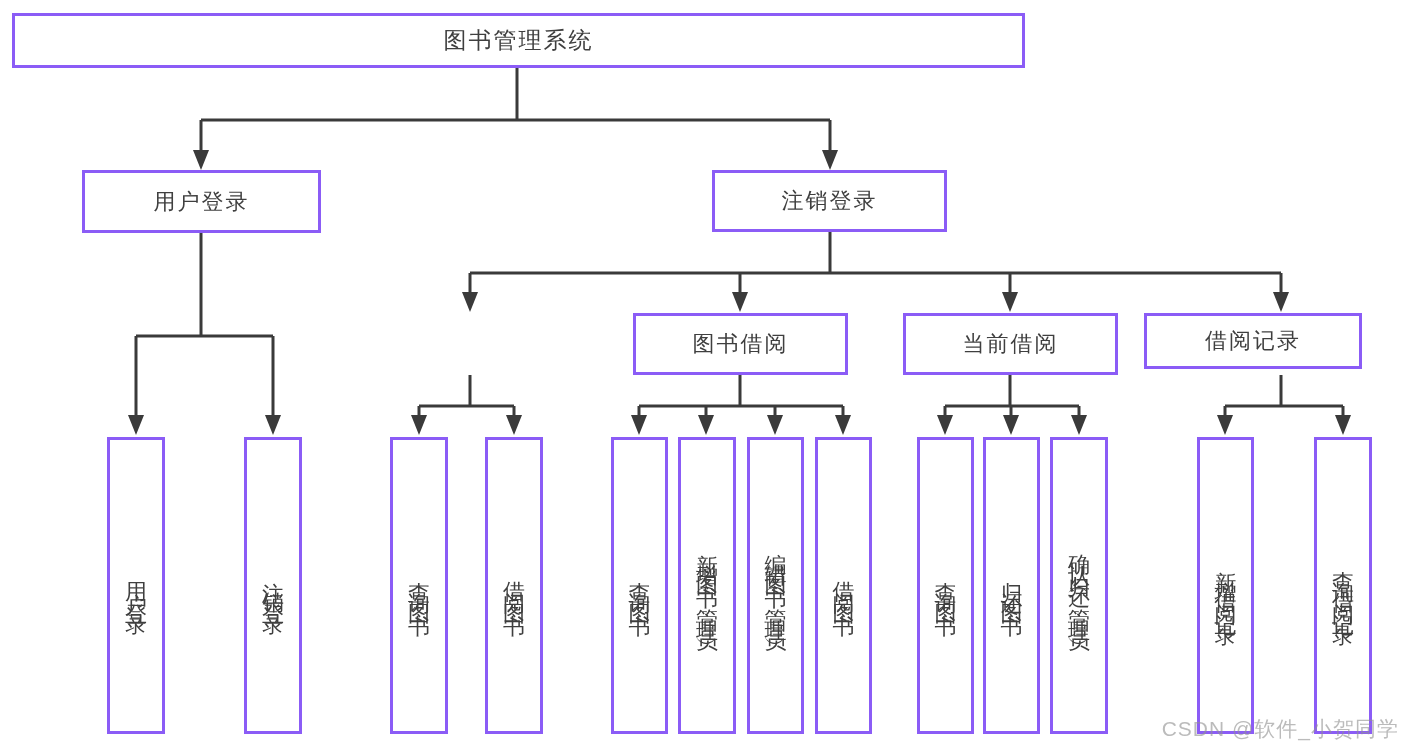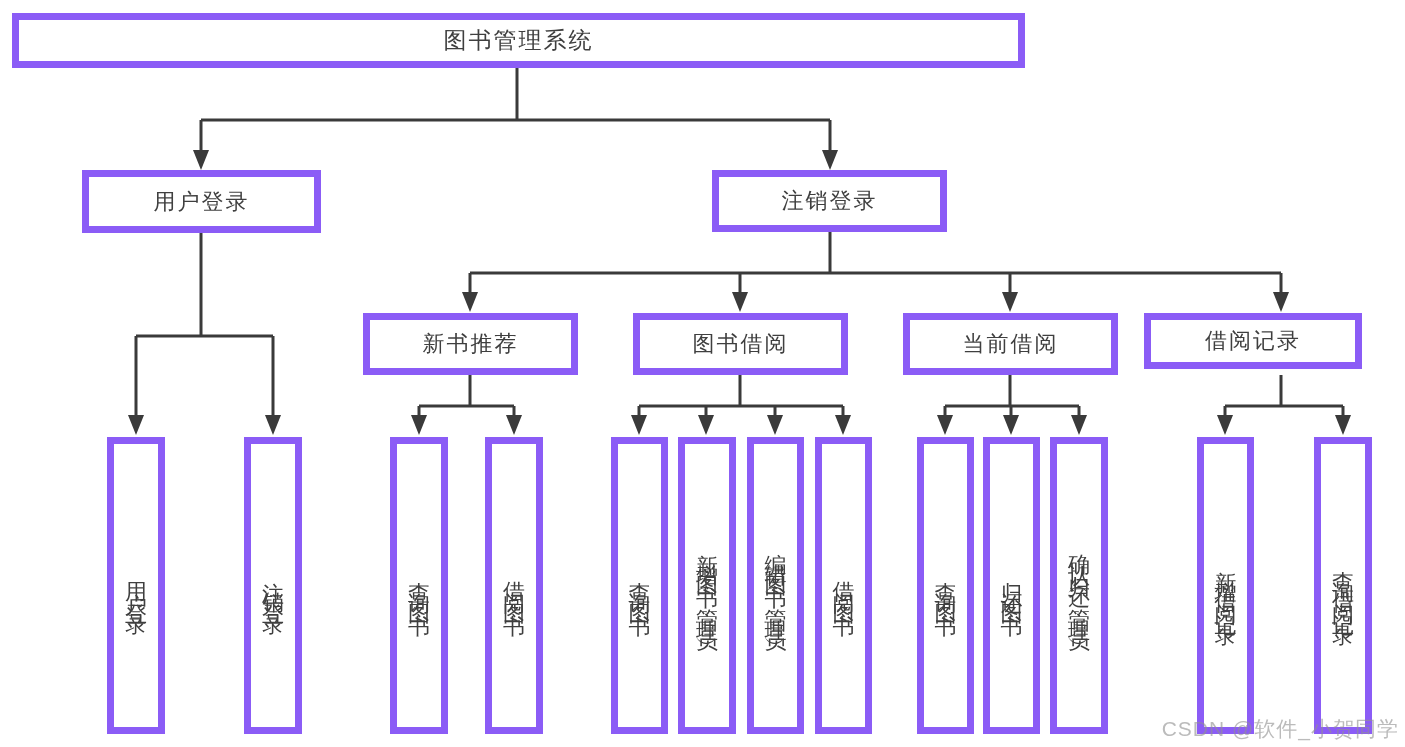--- a/index.html
+++ b/index.html
@@ -3,21 +3,21 @@
 <meta charset="utf-8">
 <style>
   html,body{margin:0;padding:0;background:#ffffff;}
   body{
     width:1405px;height:747px;position:relative;overflow:hidden;
     font-family:"Liberation Sans","DejaVu Sans",sans-serif;
   }
   .canvas{position:absolute;inset:0;}
   svg.lines{position:absolute;left:0;top:0;z-index:1;}
   .box{
-    position:absolute;background:#ffffff;border:7px solid #8b5cf6;
+    position:absolute;background:#ffffff;border:3px solid #8b5cf6;
     box-sizing:border-box;display:flex;align-items:center;justify-content:center;
     color:#3f3f3f;z-index:2;
   }
   .box.h span{font-size:22px;letter-spacing:2px;white-space:nowrap;}
   .box.root span{font-size:23px;}
   .box.v span{
     writing-mode:vertical-rl;text-orientation:mixed;
     font-size:22px;line-height:1;letter-spacing:11px;
   }
   .watermark{
@@ -75,23 +75,20 @@
     <span>图书管理系统</span>
   </div>
 
   <div class="box h" style="left:82px;top:170px;width:239px;height:63px">
     <span>用户登录</span>
   </div>
   <div class="box h" style="left:712px;top:170px;width:235px;height:62px">
     <span>注销登录</span>
   </div>
 
-  <div class="box h" style="left:363px;top:313px;width:215px;height:62px">
-    <span>新书推荐</span>
-  </div>
   <div class="box h" style="left:633px;top:313px;width:215px;height:62px">
     <span>图书借阅</span>
   </div>
   <div class="box h" style="left:903px;top:313px;width:215px;height:62px">
     <span>当前借阅</span>
   </div>
   <div class="box h" style="left:1144px;top:313px;width:218px;height:56px">
     <span>借阅记录</span>
   </div>
 

